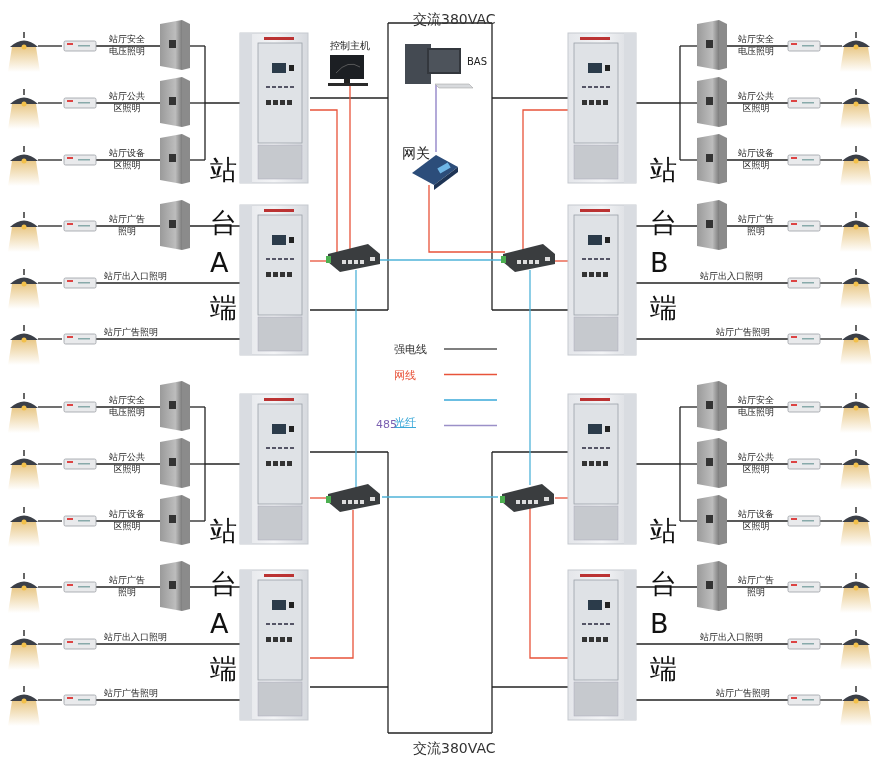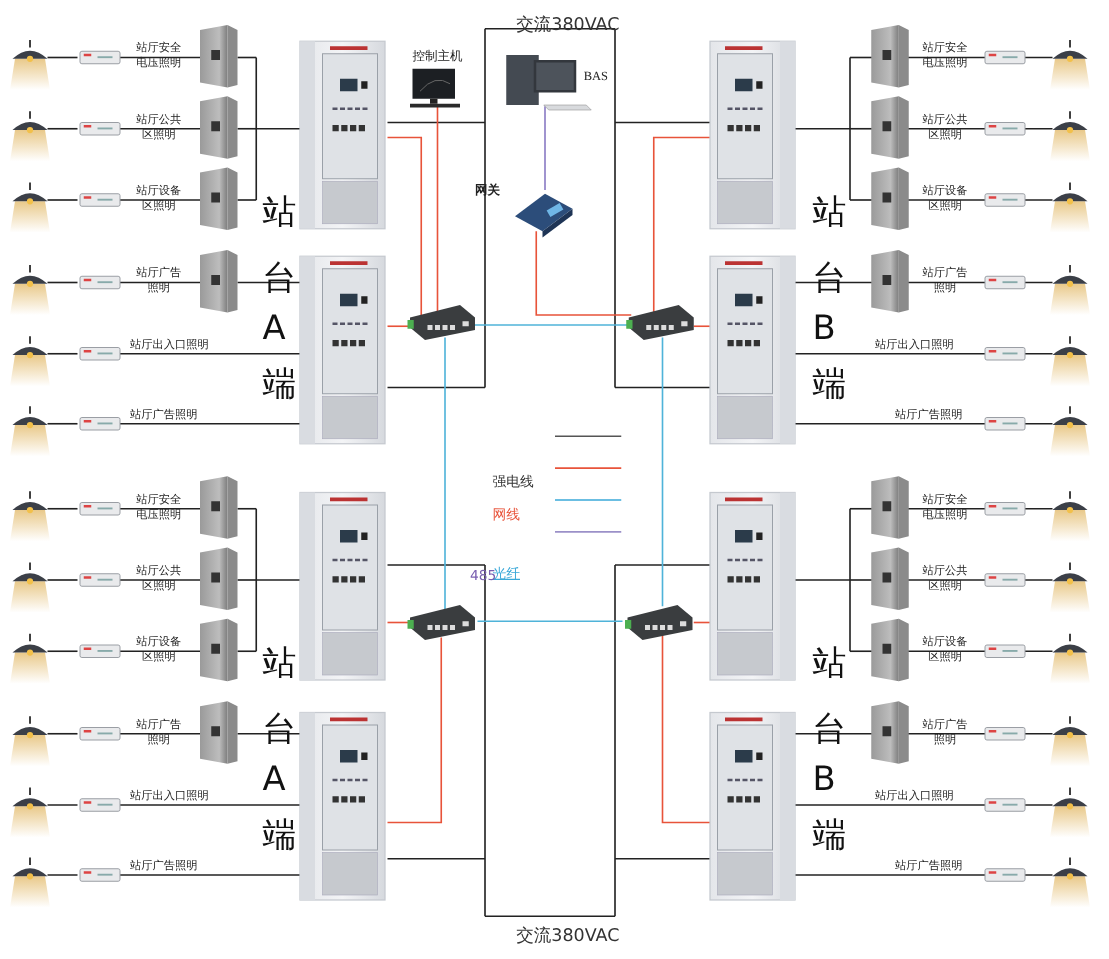--- a/index.html
+++ b/index.html
@@ -3,21 +3,21 @@
 <meta charset="utf-8">
 <style>
   html, body { margin:0; padding:0; background:#ffffff; }
   body { width:887px; height:767px; position:relative; overflow:hidden;
          font-family:"DejaVu Sans","Liberation Sans",sans-serif; color:#222; }
   #diagram { position:absolute; left:0; top:0; width:887px; height:767px; }
   .lbl { position:absolute; font-size:9px; line-height:12px; color:#222; white-space:nowrap; }
   .lbl.c { text-align:center; }
   .big { position:absolute; font-size:27px; line-height:30px; color:#111; font-family:"DejaVu Sans",sans-serif; }
   .top-label { position:absolute; font-size:14px; color:#333; }
-  .legend-text { position:absolute; font-size:11px;margin-top:36px; }
+  .legend-text { position:absolute; font-size:11px; }
 </style>
 </head>
 <body>
 
 <svg id="diagram" viewBox="0 0 887 767" xmlns="http://www.w3.org/2000/svg">
   <defs>
     <linearGradient id="lampLight" x1="0" y1="0" x2="0" y2="1">
       <stop offset="0" stop-color="#e9c98a"></stop>
       <stop offset="1" stop-color="#ffffff"></stop>
     </linearGradient>
@@ -682,22 +682,22 @@
         <polygon points="412,173 436,155 458,167 434,185" fill="#2c4d7a"></polygon>
         <polygon points="434,185 458,167 458,172 434,190" fill="#1e3455"></polygon>
         <rect x="438" y="165" width="12" height="6" fill="#6fb6e6" transform="rotate(-30 444 168)"></rect>
       </g>
     </g>
 </svg>
 
 <div class="top-label" style="left:413px;top:11px;">交流380VAC</div>
 <div class="top-label" style="left:413px;top:740px;">交流380VAC</div>
 <div class="lbl" style="left:330px;top:40px;font-size:10px;">控制主机</div>
-<div class="lbl" style="left:467px;top:56px;font-size:10px;font-family:Liberation Serif, serif;">BAS</div>
-<div class="lbl" style="left:380px;top:147px;font-size:10px;font-weight:bold;">网关</div>
+<div class="lbl" style="left:467px;top:56px;font-size:10px;">BAS</div>
+<div class="lbl" style="left:402px;top:147px;font-size:14px;">网关</div>
 
 <div>
   <div class="legend-text" style="left:394px;top:342px;color:#333;">强电线</div>
   <div class="legend-text" style="left:394px;top:368px;color:#e8533a;">网线</div>
   <div class="legend-text" style="left:394px;top:415px;color:#3aa8d8;text-decoration:underline;">光纤</div>
   <div class="legend-text" style="left:376px;top:418px;color:#7a5fb0;">485</div>
 </div>
 
 <div id="labels">
     <div class="lbl c" style="left: 104px; width: 46px; top: 33px;">

